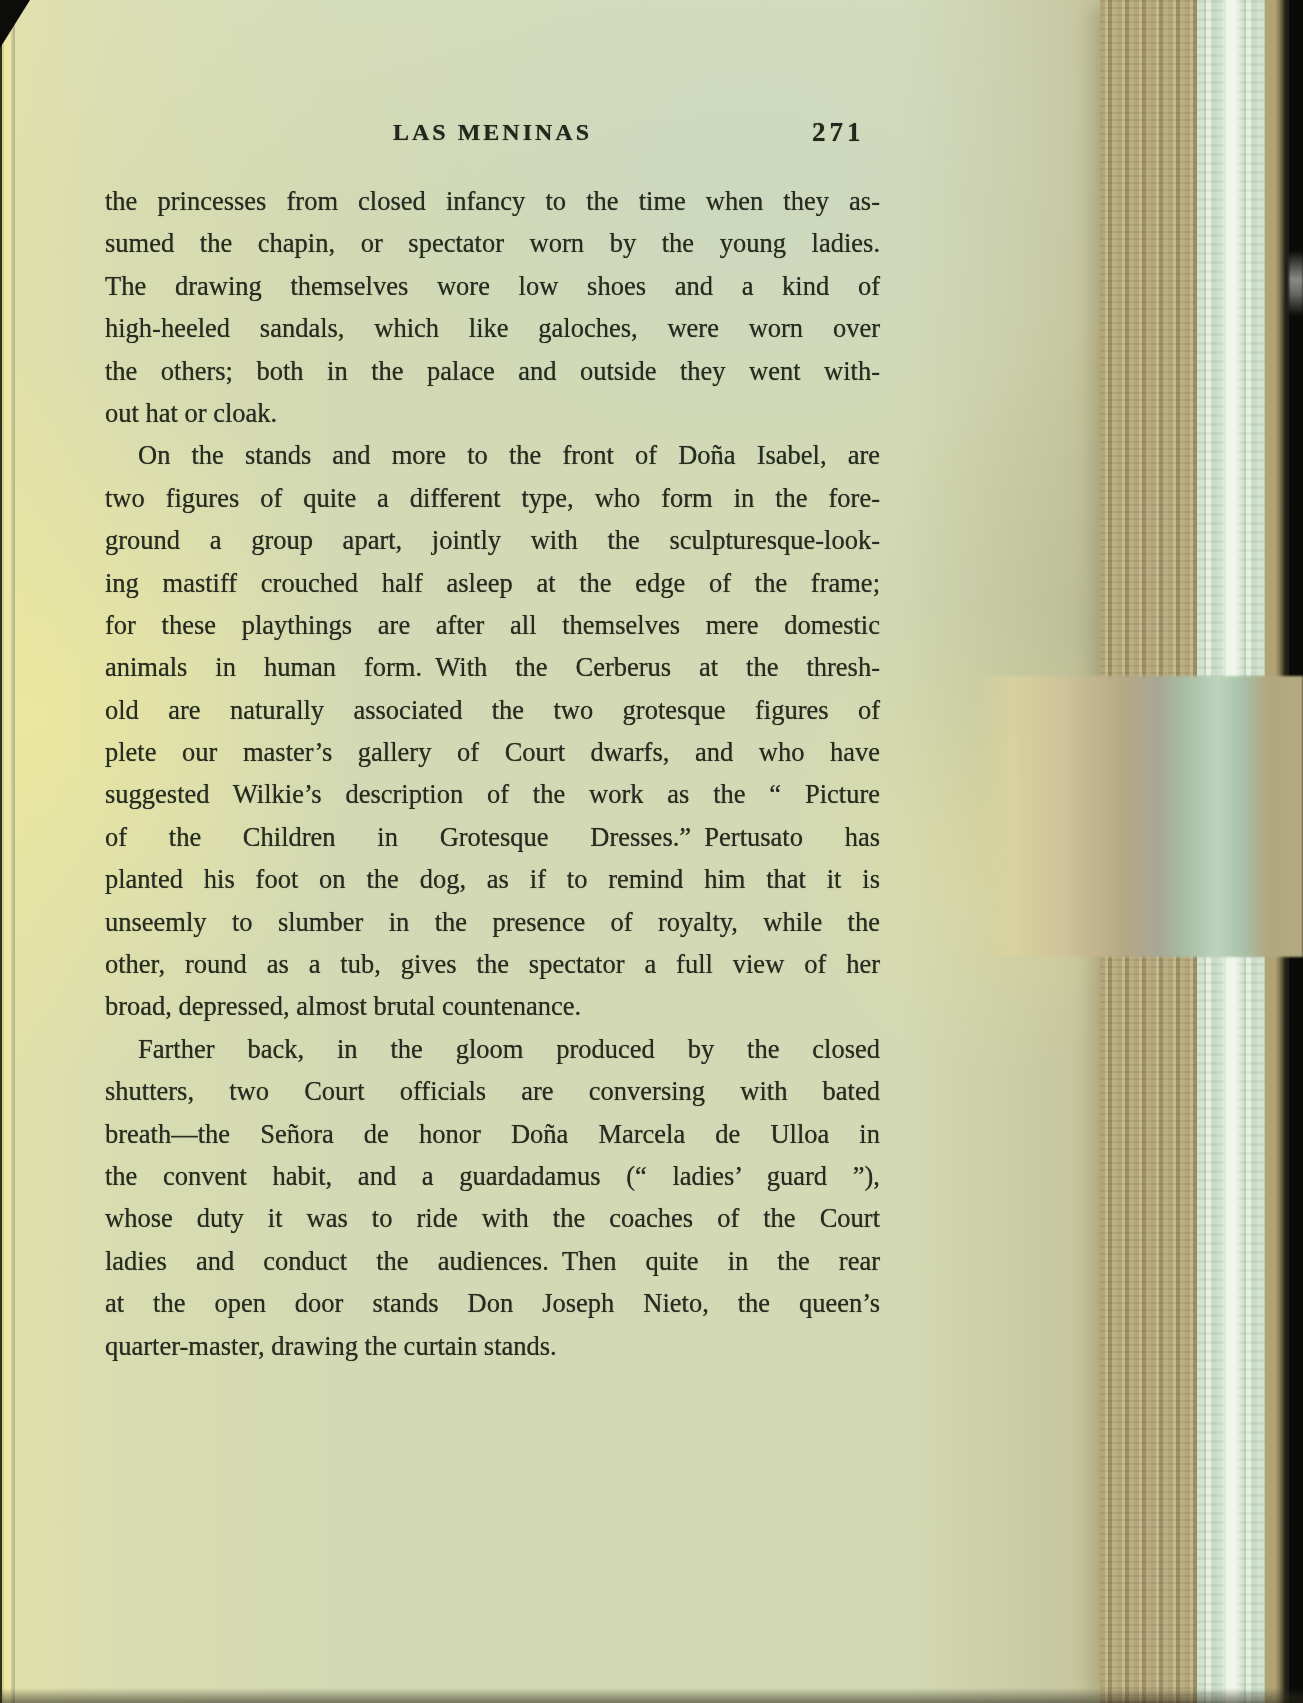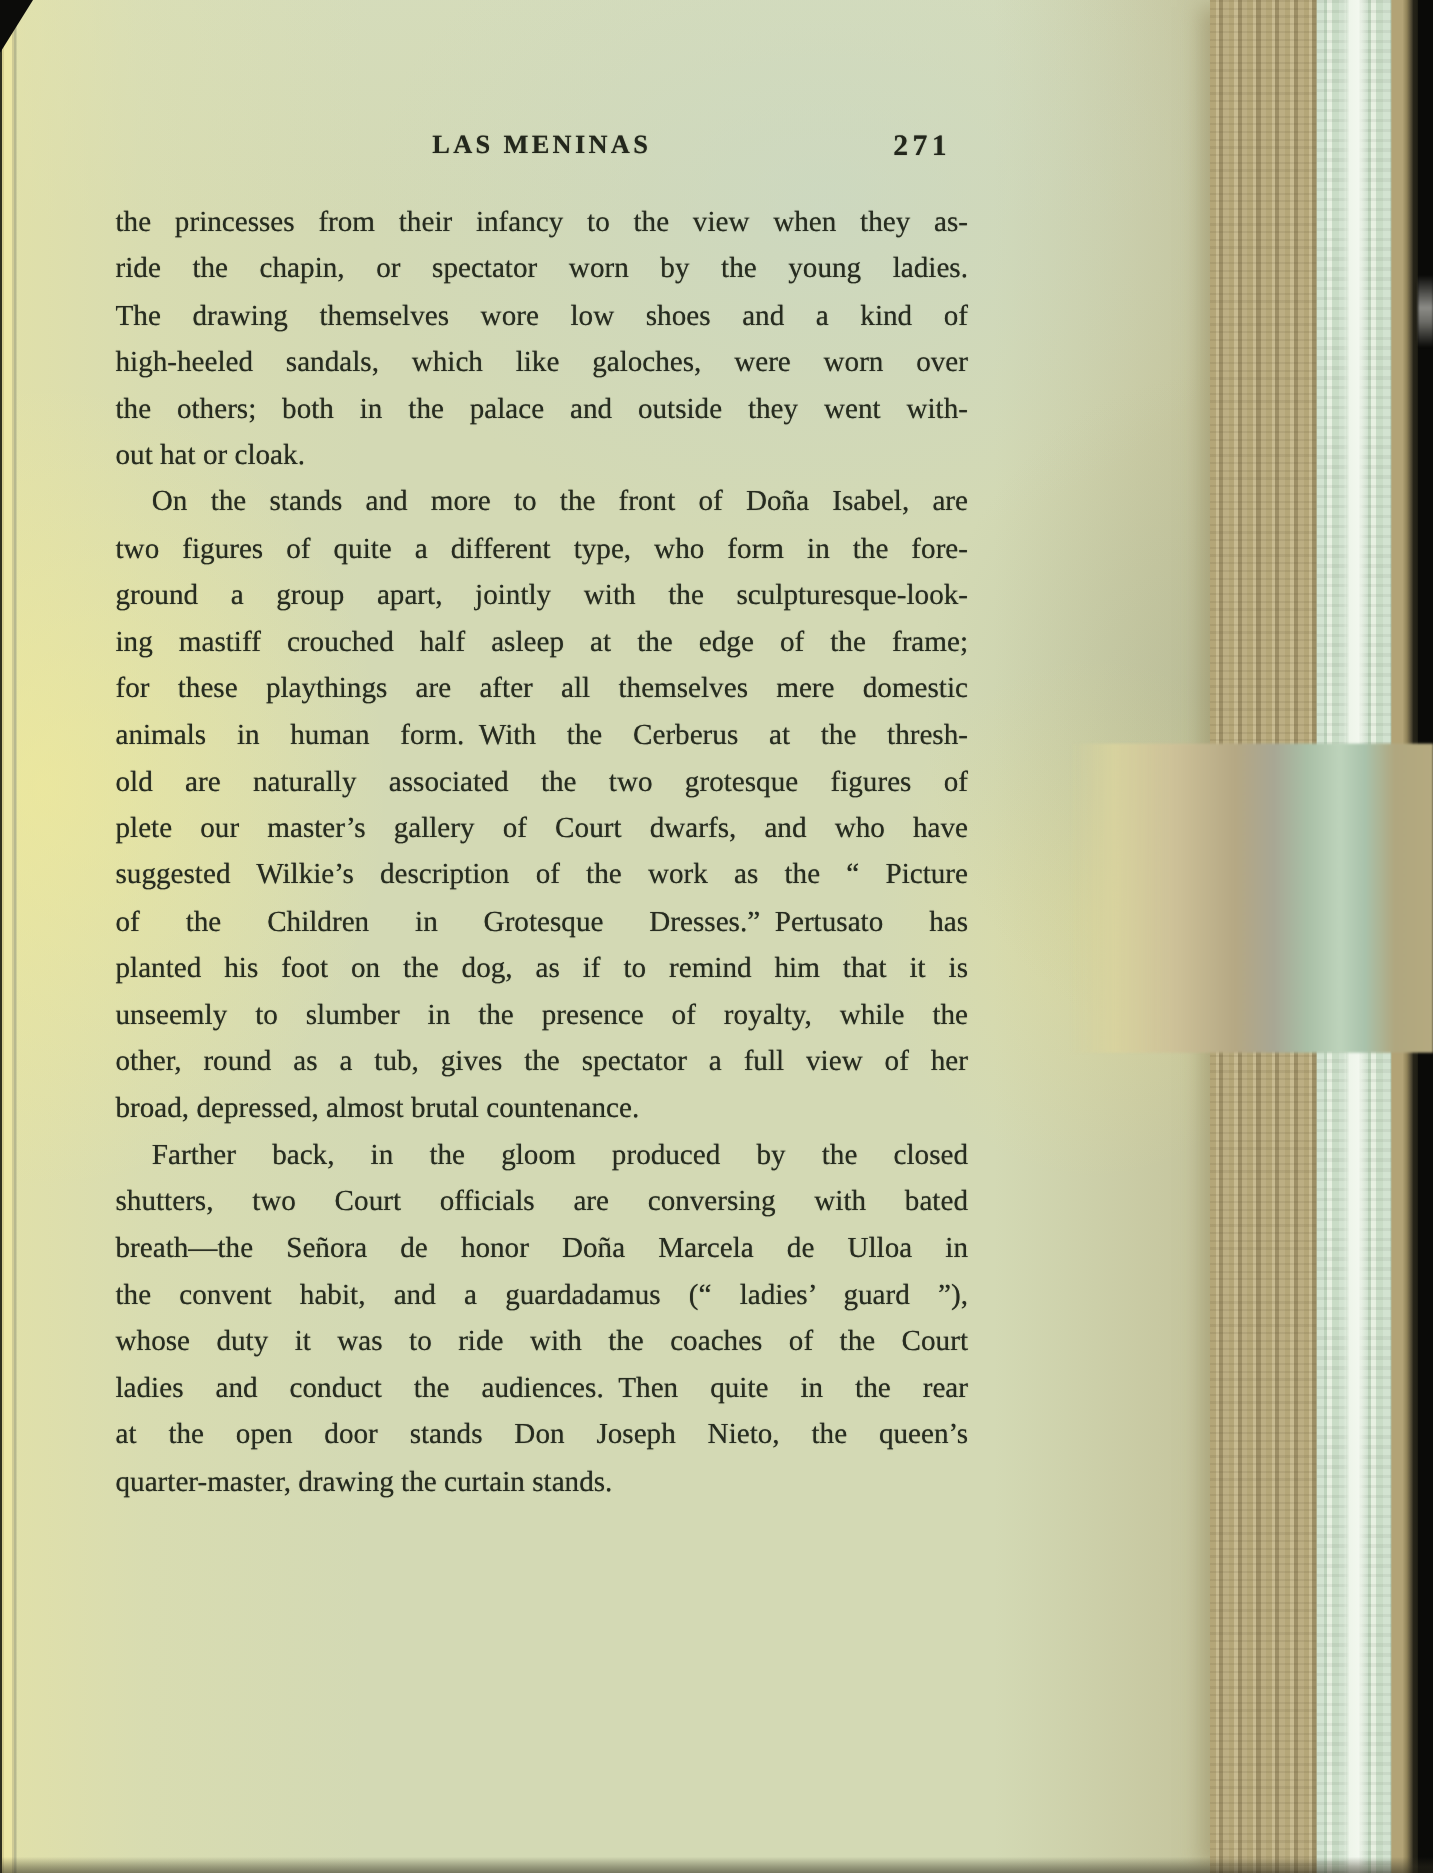--- a/index.html
+++ b/index.html
@@ -108,22 +108,22 @@
 </style>
 </head>
 <body>
 
 <div class="stage">
 
   <div class="page">
     <div class="running-title">LAS MENINAS</div>
     <div class="page-number">271</div>
     <div class="body-text">
-        <div class="line"><span>the princesses from their infancy to the view when they as-</span></div>
-        <div class="line"><span>ride the </span><span class="it">chapin</span><span>, or spectator worn by the young ladies.</span></div>
+        <div class="line"><span>the princesses from closed infancy to the time when they as-</span></div>
+        <div class="line"><span>sumed the </span><span class="it">chapin</span><span>, or spectator worn by the young ladies.</span></div>
         <div class="line"><span>The </span><span class="it">drawing</span><span> themselves wore low shoes and a kind of</span></div>
         <div class="line"><span>high-heeled sandals, which like </span><span class="it">galoches</span><span>, were worn over</span></div>
         <div class="line"><span>the others; both in the palace and outside they went with-</span></div>
         <div class="line para-end"><span>out hat or cloak.</span></div>
         <div class="line indent"><span>On the stands and more to the front of Doña Isabel, are</span></div>
         <div class="line"><span>two figures of quite a different type, who form in the fore-</span></div>
         <div class="line"><span>ground a group apart, jointly with the sculpturesque-look-</span></div>
         <div class="line"><span>ing mastiff crouched half asleep at the edge of the frame;</span></div>
         <div class="line"><span>for these playthings are after all themselves mere domestic</span></div>
         <div class="line"><span>animals in human form. With the Cerberus at the thresh-</span></div>

